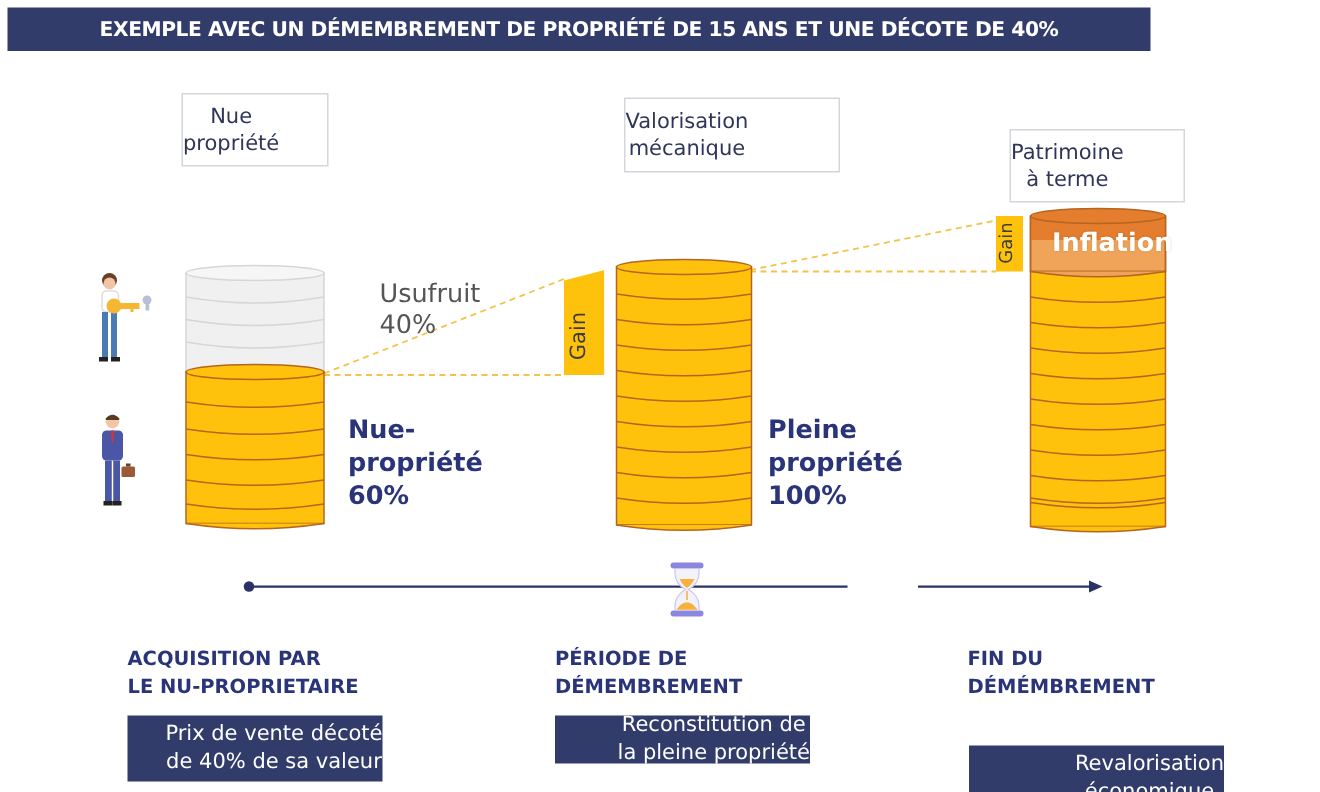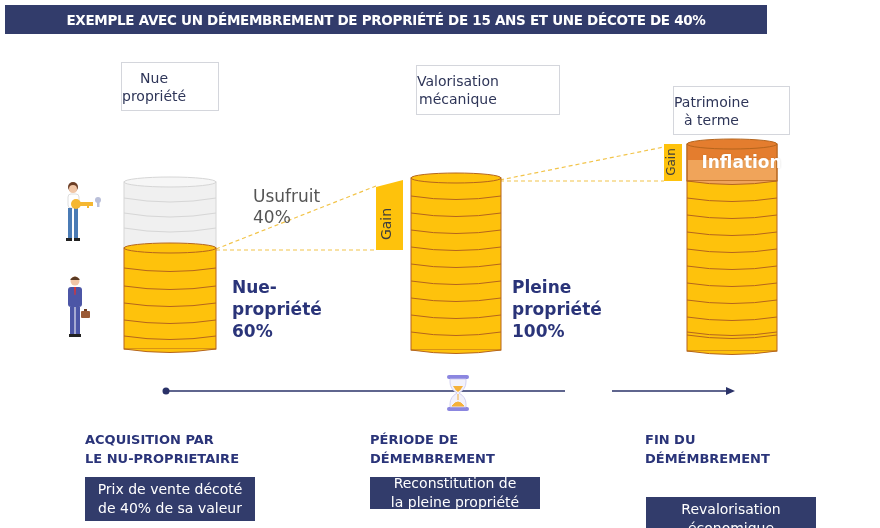--- a/index.html
+++ b/index.html
@@ -48,21 +48,21 @@
       text-shadow: 0 0 2px rgba(0,0,0,0.15);
     }
 
     .phase-title {
       position: absolute; color: #2a3479; font-family: "DejaVu Sans", sans-serif;
       font-weight: 700; font-size: 13px; line-height: 19px; text-align: left;
     }
     .phase-box {
       position: absolute; background: #323c6b; color: #ffffff;
       font-family: "DejaVu Sans", sans-serif; font-size: 14px; line-height: 19px;
-      text-align: center; display: flex; align-items: center; justify-content: center;
+      text-align: center; display: flex; align-items: center; justify-content: flex-end;
     }
 
     svg.abs { position: absolute; overflow: visible; }
   </style>
 </head>
 <body>
 
 <div class="header-bar">
   <span>EXEMPLE AVEC UN DÉMEMBREMENT DE PROPRIÉTÉ DE 15 ANS ET UNE DÉCOTE DE 40%</span>
 </div>

